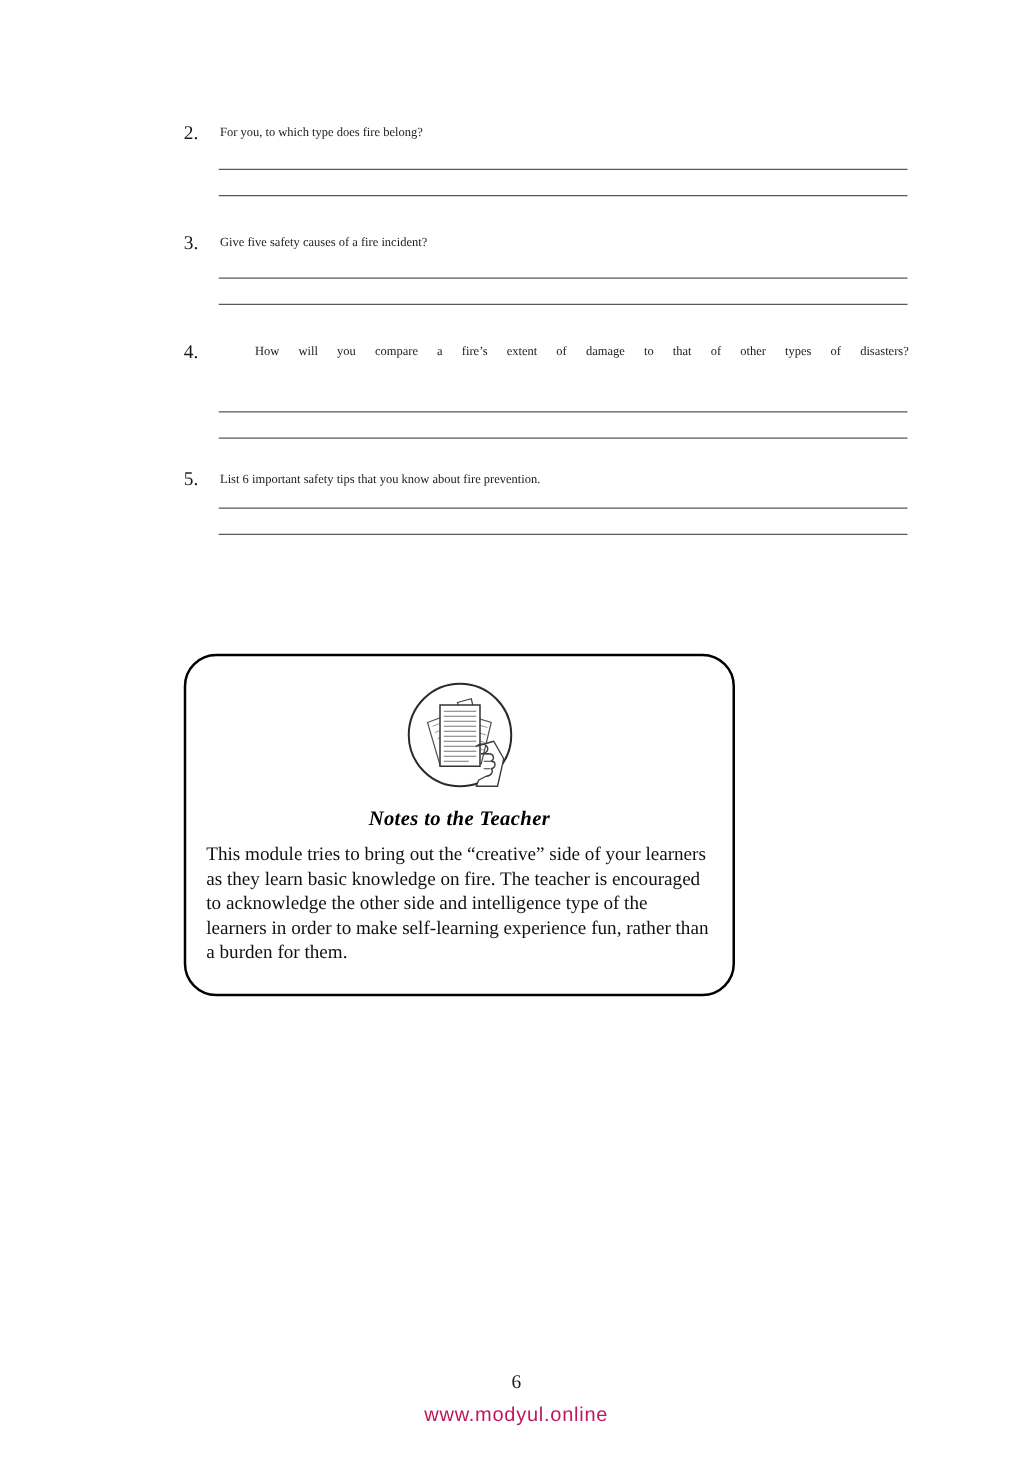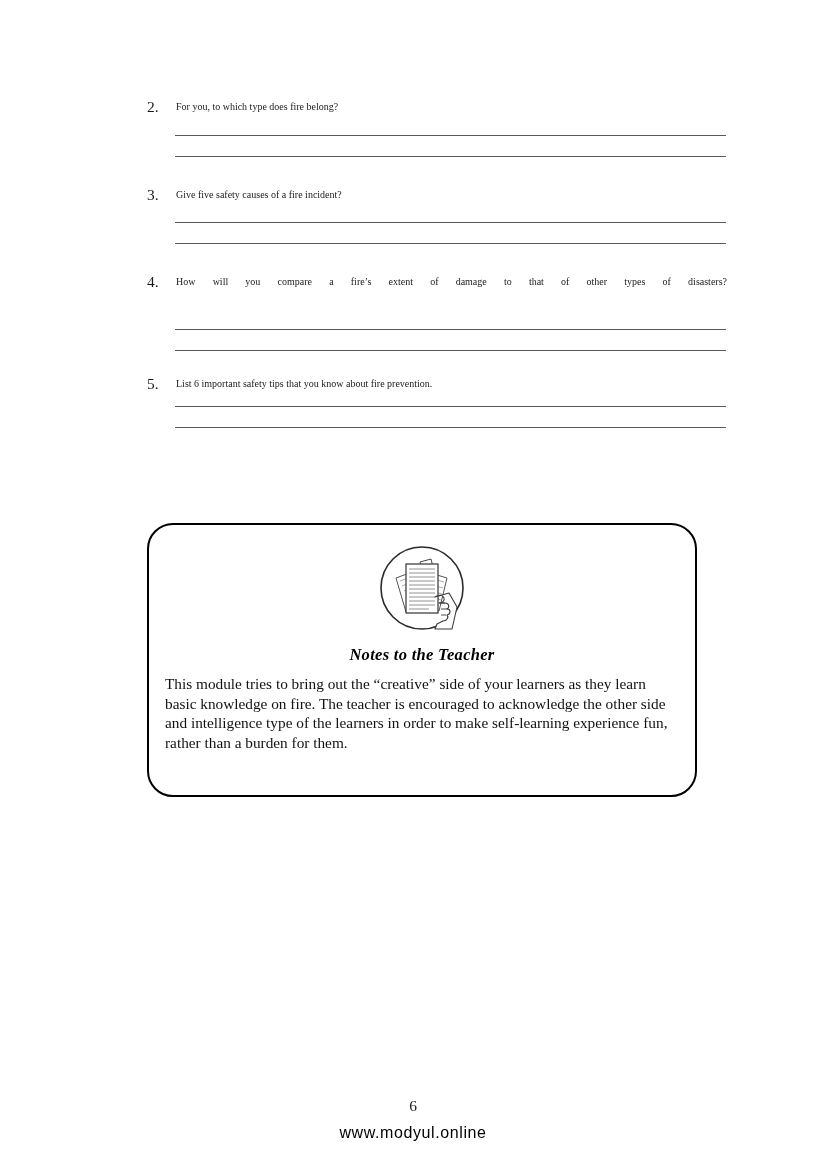--- a/index.html
+++ b/index.html
@@ -41,20 +41,21 @@
   }
   .q-text {
     flex: 1 1 auto;
     font-size: 10px;
     line-height: 21px;
     text-align: left;
   }
   .q-text.justify {
     text-align: justify;
     text-justify: inter-word;
+    margin-left: 28px;
   }
   .q-text.justify::after {
     content: "";
     display: inline-block;
     width: 100%;
   }
 
   
   .answer-lines {
     margin-left: 28px;
@@ -64,21 +65,21 @@
     height: 0;
     border-bottom: 1px solid #5a5a5a;
     width: 100%;
   }
 
   
   .notes-box {
     position: absolute;
     left: 147px;
     top: 523px;
-    width: 550px;
+    width: 441px;
     height: 274px;
     box-sizing: border-box;
     border: 2px solid #000000;
     border-radius: 26px;
     background: #ffffff;
   }
   .notes-icon-wrap {
     display: flex;
     justify-content: center;
     margin-top: 20px;
@@ -113,21 +114,21 @@
   }
   .watermark {
     position: absolute;
     left: 0;
     right: 0;
     top: 1124px;
     text-align: center;
     font-family: "Liberation Sans", "DejaVu Sans", sans-serif;
     font-size: 16px;
     letter-spacing: 0.6px;
-    color: #000000;
+    color: #be185d;
   }
 </style>
 </head>
 <body>
 
 <div class="page">
 
   <div class="questions">
 
     <div class="question-item" style="margin-bottom:27px;">

